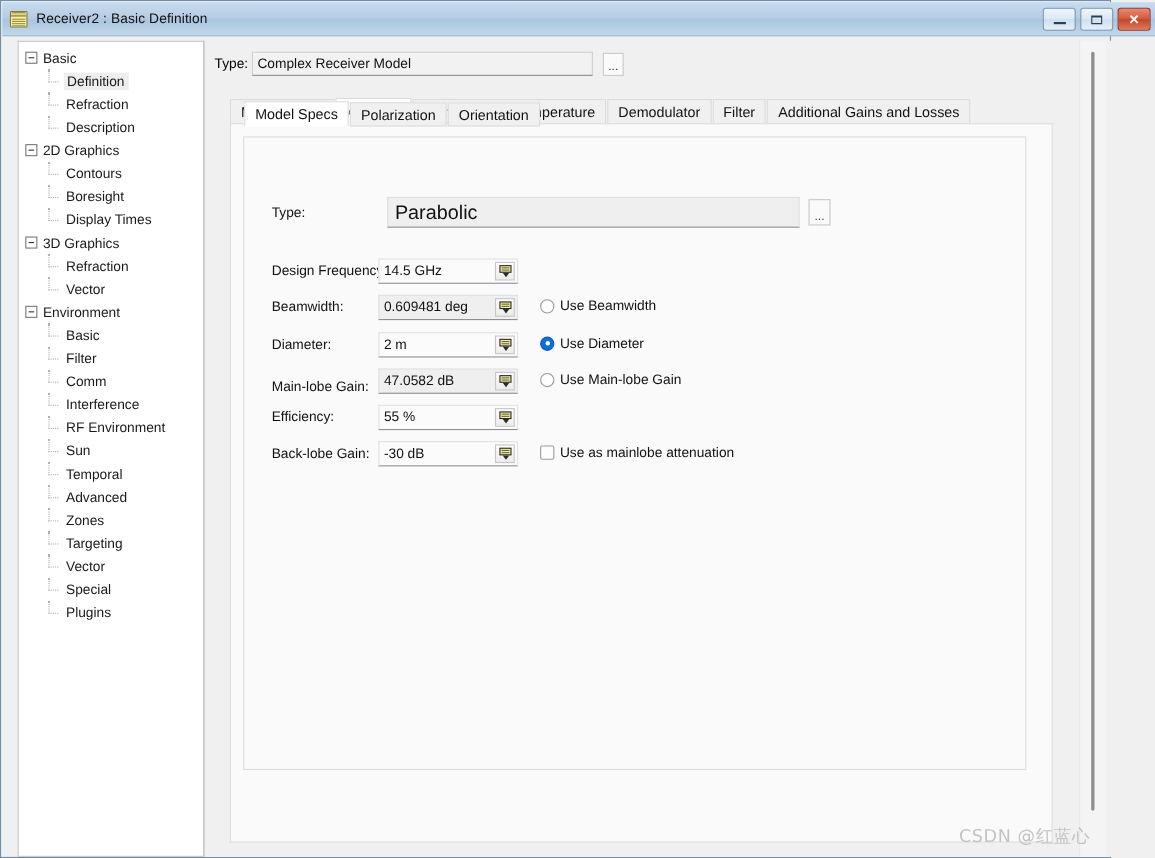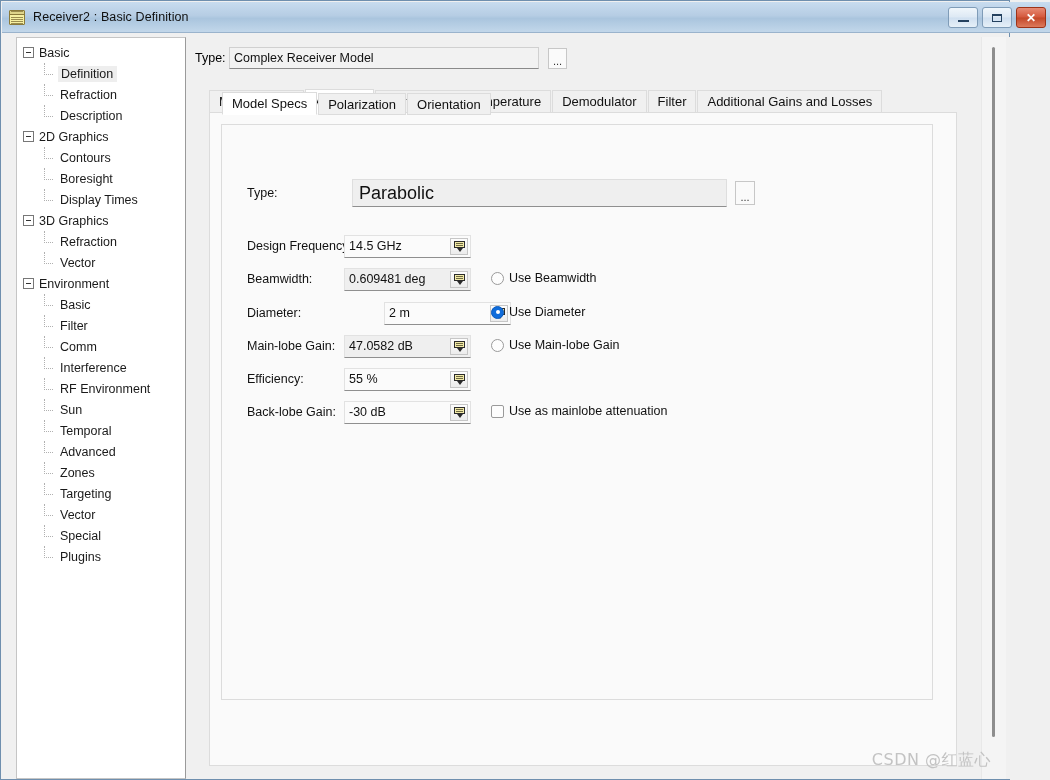--- a/index.html
+++ b/index.html
@@ -691,40 +691,40 @@
                     </span>
                     <span class="arrow"></span>
                   </span>
                 </div>
               </div>
             </div>
             <div class="opt" style="left: 269px; top: 146px;">
               <span class="radio"></span>
               <span>Use Beamwidth</span>
             </div>
-            <div class="field-row" style="left: 25px; top: 176px; gap: 40px;">
+            <div class="field-row" style="left: 25px; top: 176px;">
               <span class="f-label" style="width: 97px;">Diameter:</span>
               <div class="unit-input-wrap">
                 <input class="unit-input" value="2 m" style="">
                 <div class="unit-btn">
                   <span class="unit-glyph">
                     <span class="box">
                       <i></i>
                       <i></i>
                     </span>
                     <span class="arrow"></span>
                   </span>
                 </div>
               </div>
             </div>
             <div class="opt" style="left: 269px; top: 180px;">
               <span class="radio checked"></span>
               <span>Use Diameter</span>
             </div>
-            <div class="field-row" style="left: 25px; top: 209px;">
+            <div class="field-row" style="left: 25px; top: 209px; align-items: flex-end;">
               <span class="f-label" style="width: 97px;">Main-lobe Gain:</span>
               <div class="unit-input-wrap readonly">
                 <input class="unit-input" readonly="" value="47.0582 dB" style="">
                 <div class="unit-btn">
                   <span class="unit-glyph">
                     <span class="box">
                       <i></i>
                       <i></i>
                     </span>
                     <span class="arrow"></span>

